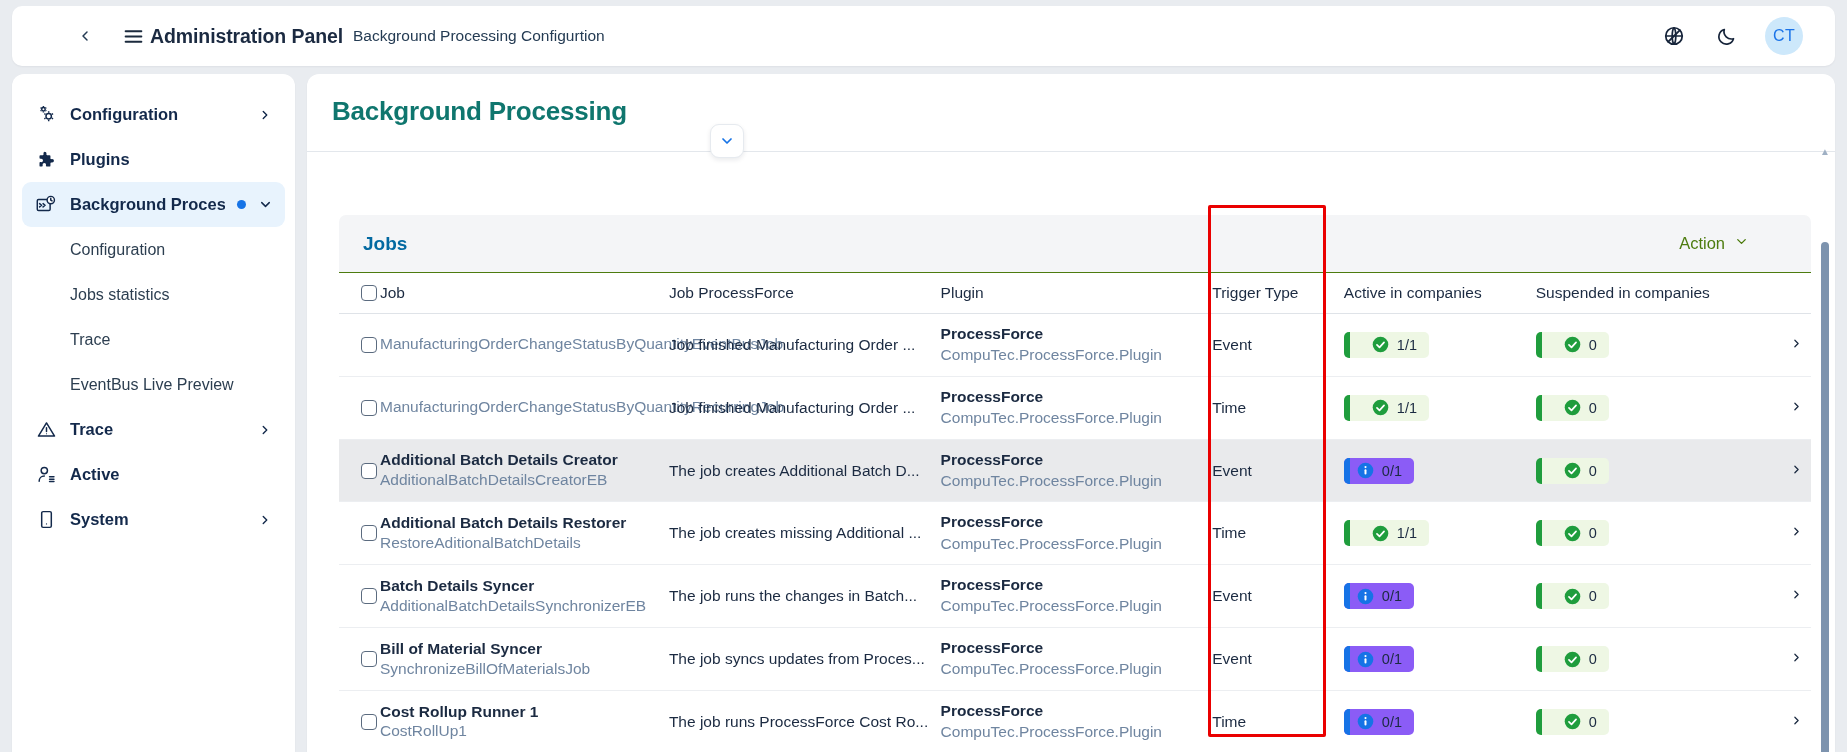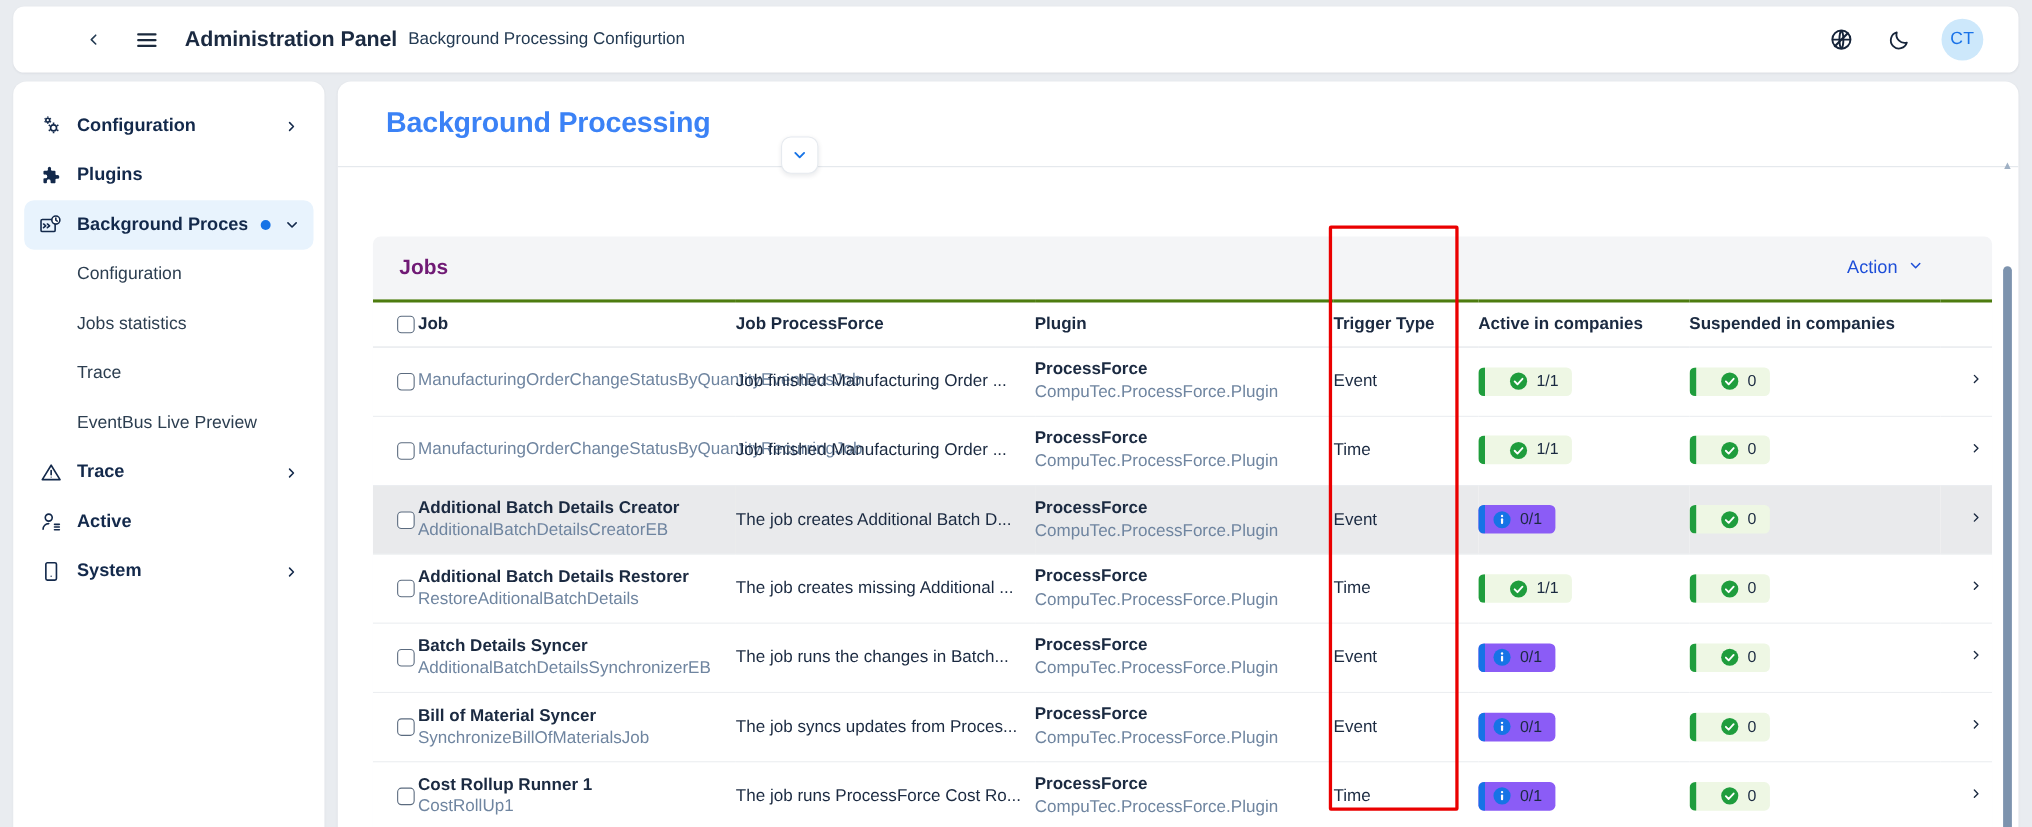--- a/index.html
+++ b/index.html
@@ -22,21 +22,21 @@
     width: 34px; height: 34px; margin-left: 56px;
     display: flex; align-items: center; justify-content: center;
     cursor: pointer; color: #243b53;
   }
   .tb-burger {
     width: 34px; height: 34px; margin-left: 14px;
     display: flex; align-items: center; justify-content: center;
     cursor: pointer; color: #1b2a3d;
   }
   .tb-title {
-    margin-left: 18px; font-size: 19.5px; font-weight: bold; color: #1b2a41;
+    font-size: 19.5px; font-weight: bold; color: #1b2a41;
     letter-spacing: -.1px;
   }
   .tb-sub {
     margin-left: 10px; font-size: 15.5px; color: #243b53; font-weight: 400;
   }
   .tb-right {
     margin-left: auto; margin-right: 32px;
     display: flex; align-items: center; gap: 26px;
   }
   .tb-icon { width: 26px; height: 26px; display:flex; align-items:center; justify-content:center; cursor:pointer; color:#16243a; }
@@ -75,22 +75,22 @@
   }
 
   
   .content {
     position: absolute; left: 307px; top: 74px; right: 12px; bottom: 0;
     background: #ffffff; border-radius: 12px 12px 0 0;
     overflow: hidden;
     box-shadow: 0 1px 2px rgba(16,24,40,.05);
   }
   .page-title {
-    font-size: 26px; font-weight: bold; color: #3b82f6;
-    padding: 22px 0 0 44px; letter-spacing: -.2px;
+    font-size: 26px; font-weight: bold; color: #0f766e;
+    padding: 22px 0 0 25px; letter-spacing: -.2px;
   }
   .divider { height: 1px; background: #e3e7ec; margin-top: 24px; }
   .expand-btn {
     position: absolute; left: 710px; top: 124px;
     width: 34px; height: 34px; border-radius: 9px;
     background: #ffffff; border: 1px solid #e6eaef;
     box-shadow: 0 2px 5px rgba(16,24,40,.09);
     display: flex; align-items: center; justify-content: center;
     cursor: pointer; z-index: 5;
   }
@@ -98,33 +98,33 @@
   
   .jobs-wrap { position: absolute; left: 32px; top: 141px; right: 24px; bottom: 0; }
   .jobs-card {
     background: #f4f5f7; border-radius: 7px 7px 0 0;
     height: 100%; position: relative; overflow: hidden;
   }
   .jobs-head {
     height: 57px; display: flex; align-items: center;
     padding: 0 22px 0 24px;
   }
-  .jobs-title { font-size: 19px; font-weight: bold; color: #701a75; }
+  .jobs-title { font-size: 19px; font-weight: bold; color: #0369a1; }
   .jobs-action {
     margin-left: auto; display: flex; align-items: center; gap: 9px;
-    color: #1d4ed8; font-size: 16.5px; cursor: pointer; padding-right: 40px;
+    color: #4d7c0f; font-size: 16.5px; cursor: pointer; padding-right: 40px;
   }
 
   
   .table-area { position: absolute; left: 0; right: 0; top: 57px; bottom: 0; overflow: hidden; }
   table.jobs { border-collapse: collapse; width: 1490px; table-layout: fixed; background: #fff; }
   table.jobs th {
-    font-size: 15.5px; font-weight: bold; color: #1b2a41;
+    font-size: 15.5px; font-weight: normal; color: #1b2a41;
     text-align: left; padding: 11px 0 11px 0; background: #fff;
-    border-top: 3px solid #4d7c0f; border-bottom: 1px solid #dfe3e8;
+    border-top: 1px solid #4d7c0f; border-bottom: 1px solid #dfe3e8;
     vertical-align: middle;
   }
   table.jobs td {
     font-size: 15.5px; color: #1b2a41; padding: 10px 0;
     border-bottom: 1px solid #eceef1; vertical-align: middle;
   }
   tr.row-alt td { background: #e9eaec; }
   .col-chk   { width: 38px; padding-left: 22px !important; }
   .col-job   { width: 268px; padding-right: 14px; }
   .col-desc  { width: 252px; padding-right: 14px; }

